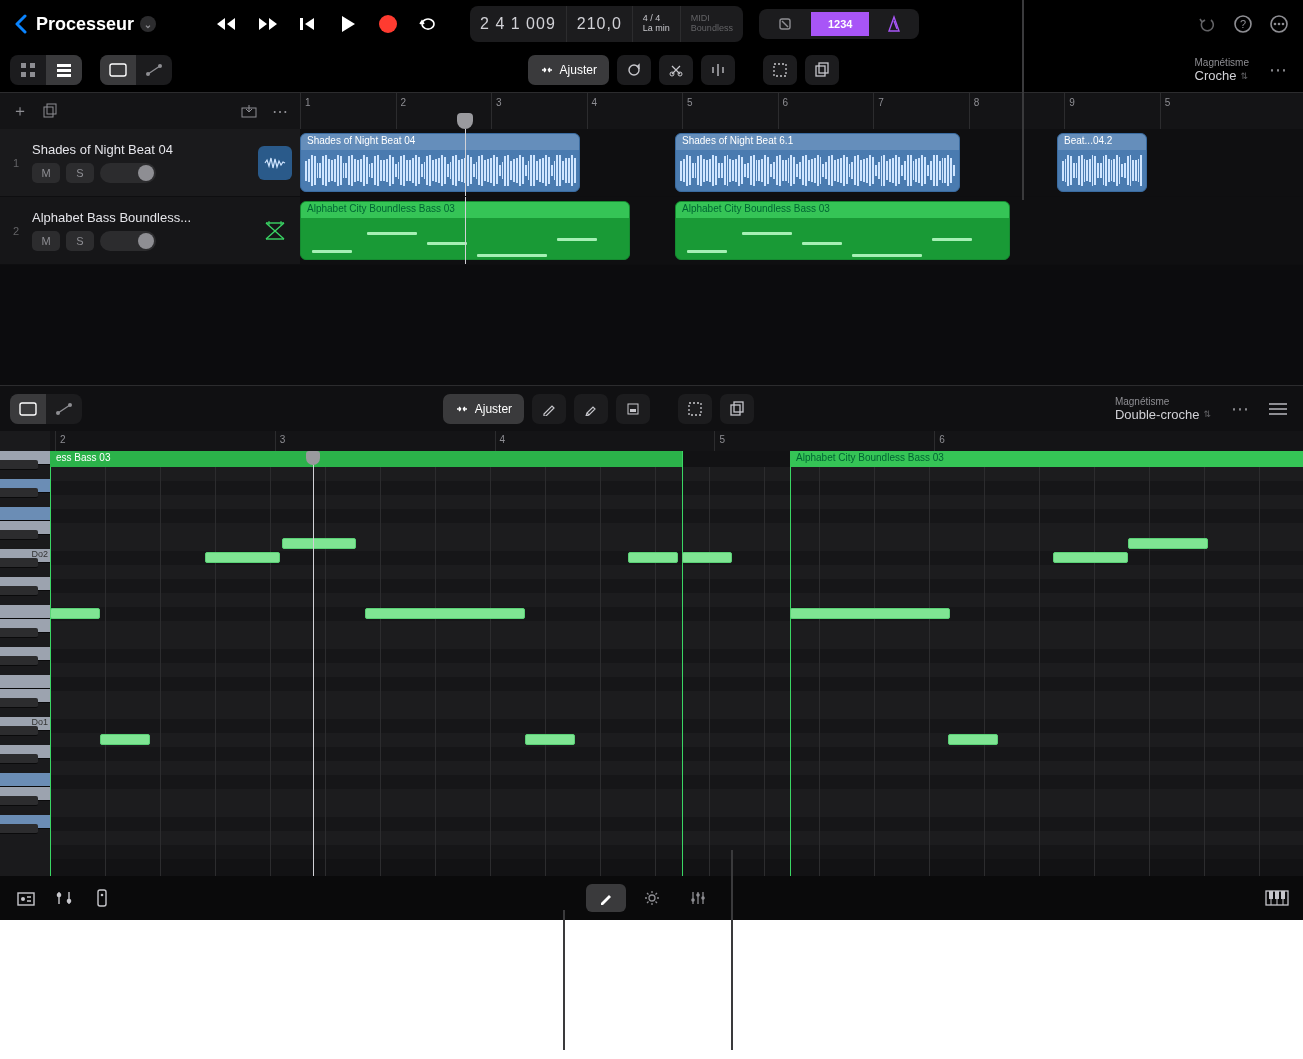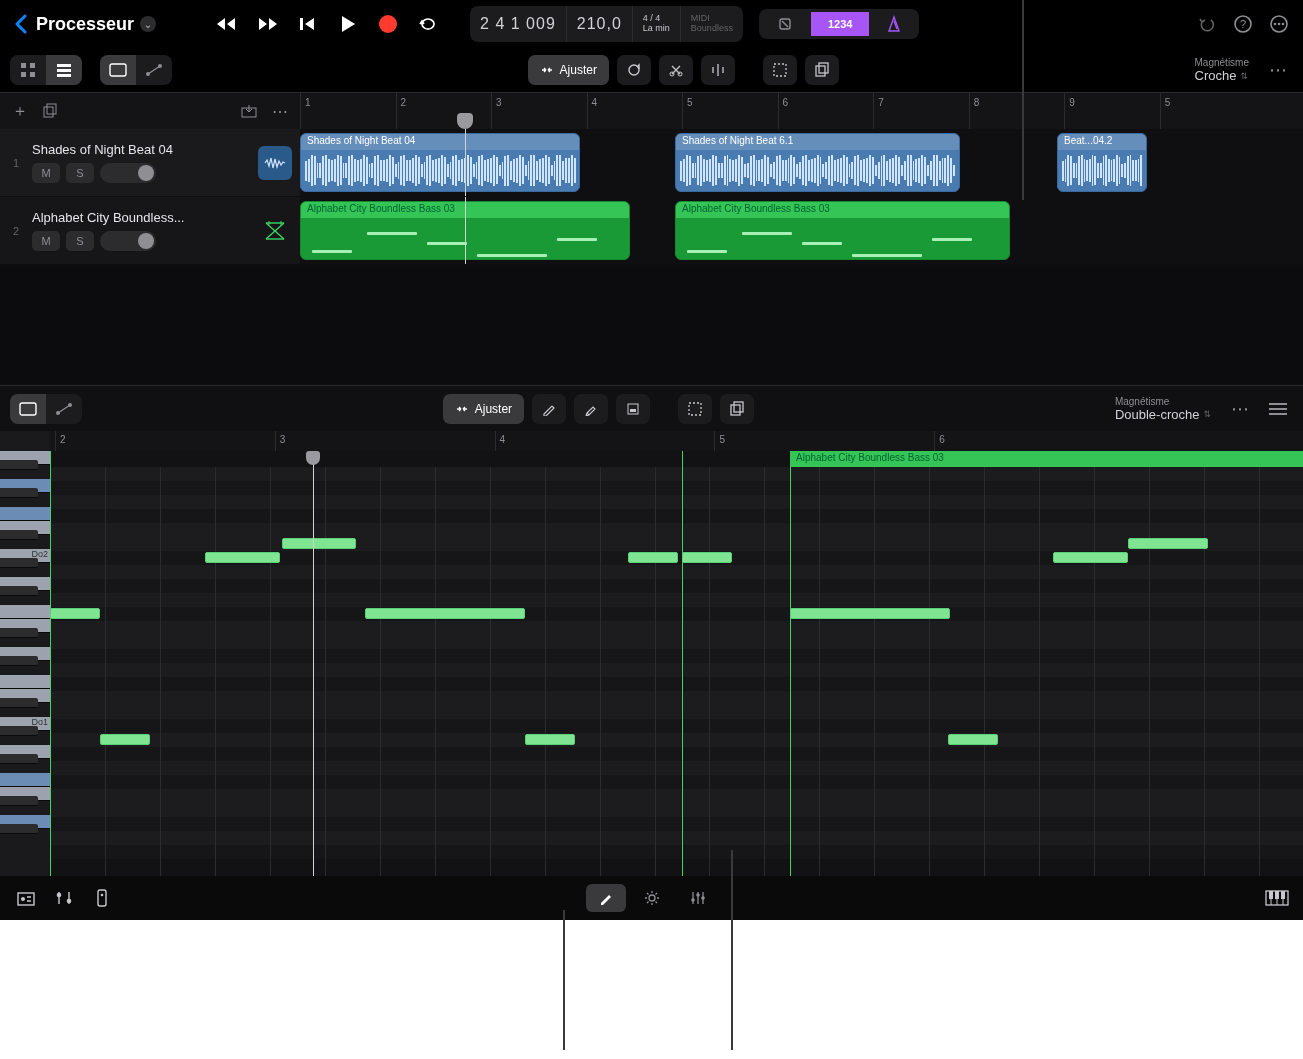--- a/index.html
+++ b/index.html
@@ -606,21 +606,21 @@
                 <span style="height: 23.7311px;"></span>
                 <span style="height: 31.8119px;"></span>
               </div>
             </div>
           </div>
         </div>
         <div class="track-row t2">
     <div class="track-left">
       <div class="track-num">2</div>
       <div class="track-info">
-        <div class="track-name">Alphabet City Boundless...</div>
+        <div class="track-name">Alphabet Bass Boundless...</div>
         <div class="ms">
           <div class="msbtn">M</div>
           <div class="msbtn">S</div>
           <div class="vol">
                   <div class="knob"></div>
                 </div>
         </div>
       </div>
       <div class="track-icon ti-midi">
               <svg width="26" height="24">
@@ -795,20 +795,21 @@
           <div class="hrow light" style="top: 400px;"></div>
           <div class="hrow dark" style="top: 414px;"></div>
         </div>
       <div class="roll-ruler" id="roll-ruler">
           <div class="tick" style="left: 4.91228px;">2</div>
           <div class="tick" style="left: 224.737px;">3</div>
           <div class="tick" style="left: 444.561px;">4</div>
           <div class="tick" style="left: 664.386px;">5</div>
           <div class="tick" style="left: 884.211px;">6</div>
         </div>
+    <div class="region-bar sel" style="left: 0px; width: 632px;">ess Bass 03</div>
         <div class="region-bar" style="left: 740px; width: 520px;">Alphabet City Boundless Bass 03</div>
         <div class="vline bright" style="left: 0px; top: 20px;"></div>
         <div class="vline bright" style="left: 632px; top: 20px;"></div>
         <div class="vline bright" style="left: 740px; top: 20px;"></div>
         <div class="vline" style="left: 0px; top: 36px;"></div>
         <div class="vline" style="left: 54.9561px; top: 36px;"></div>
         <div class="vline" style="left: 109.912px; top: 36px;"></div>
         <div class="vline" style="left: 164.868px; top: 36px;"></div>
         <div class="vline" style="left: 219.825px; top: 36px;"></div>
         <div class="vline" style="left: 274.781px; top: 36px;"></div>

